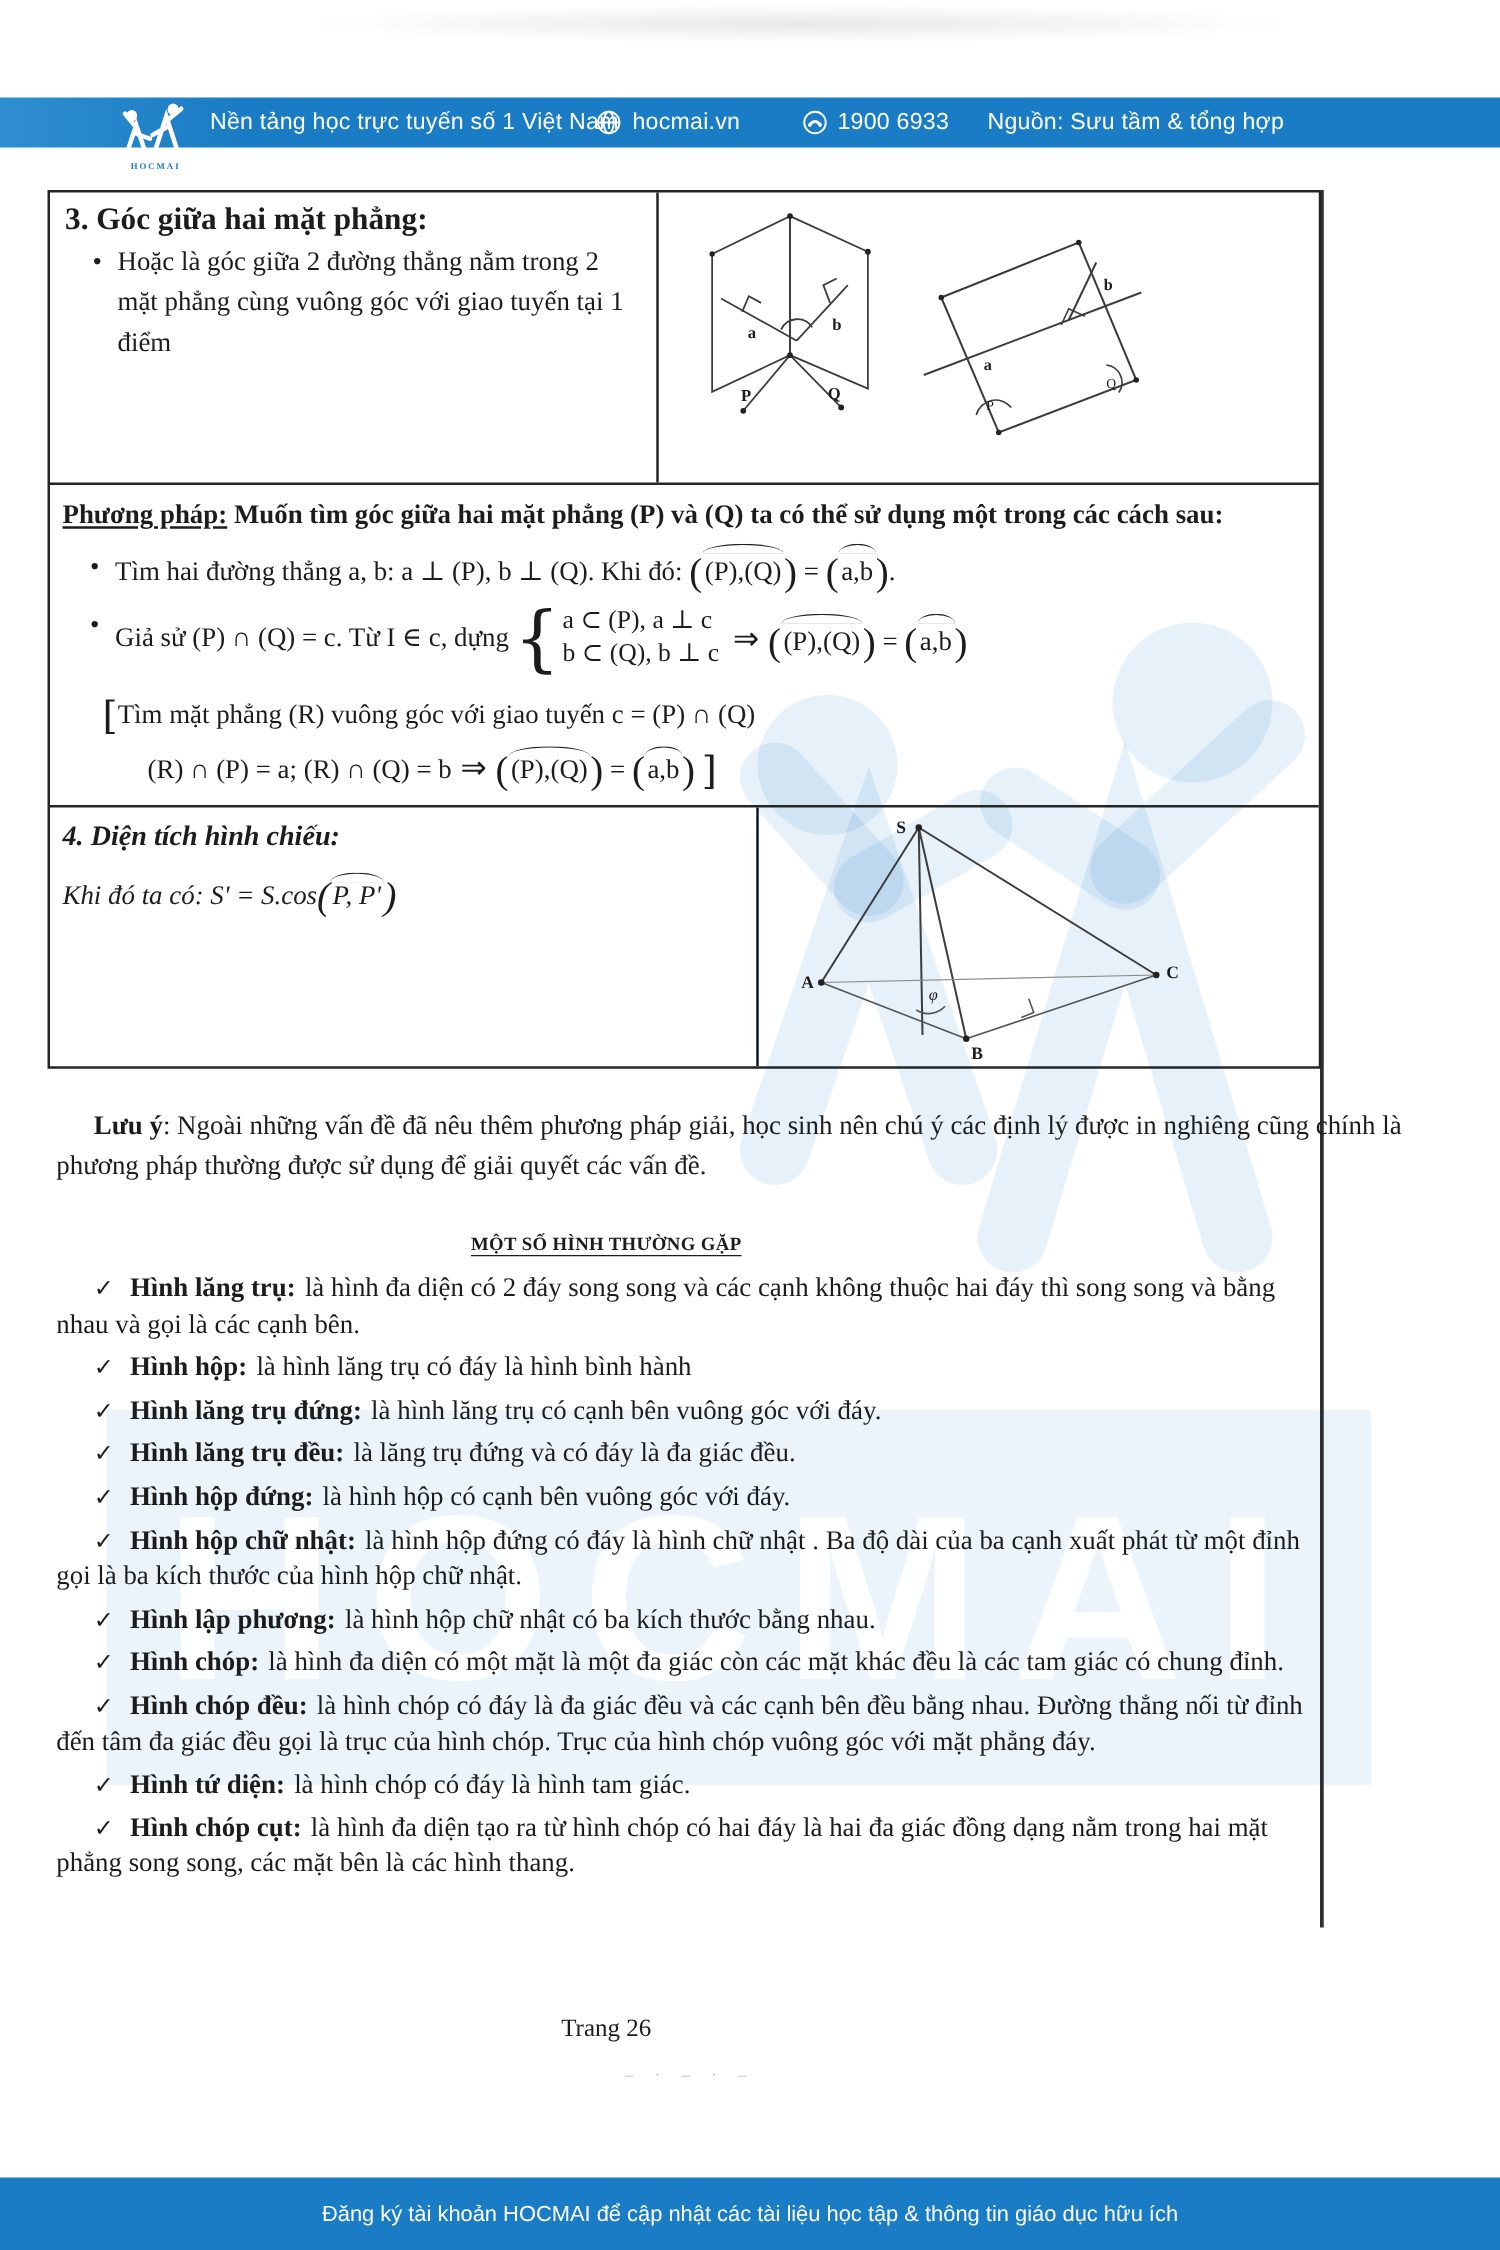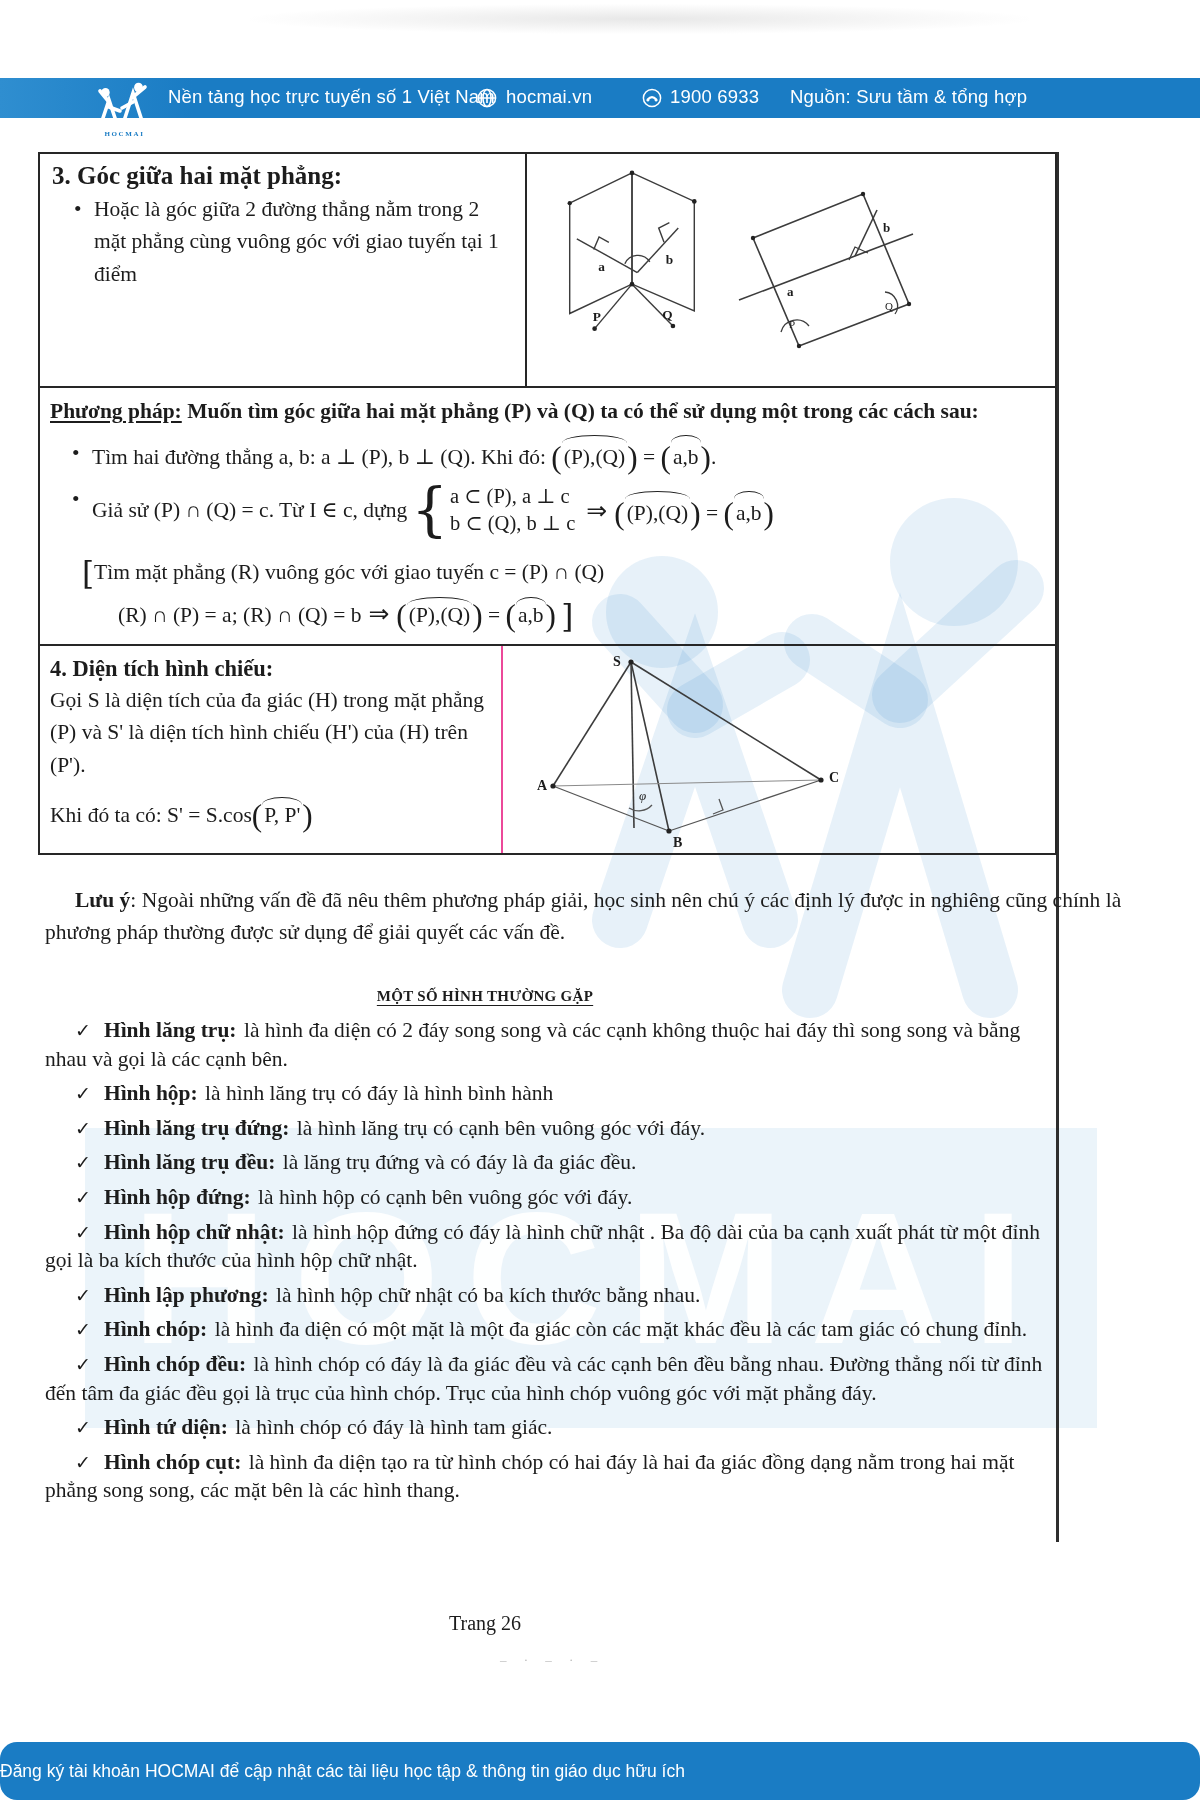--- a/index.html
+++ b/index.html
@@ -4,40 +4,40 @@
 <style>
   html,body{margin:0;padding:0;}
   body{width:1200px;height:1800px;position:relative;background:#fff;overflow:hidden;
        font-family:"Liberation Serif","DejaVu Serif",serif;color:#1c1c1c;}
   .abs{position:absolute;}
   
   .topbar{left:0;top:78px;width:1200px;height:40px;background:linear-gradient(90deg,#2f8ed0,#1a7cc4 16%);
           font-family:"Liberation Sans","DejaVu Sans",sans-serif;color:#fff;z-index:3;}
   .topbar .titem{position:absolute;top:8px;font-size:18.5px;font-weight:500;letter-spacing:.2px;white-space:nowrap;}
   .botbar{left:0;top:1742px;width:1200px;height:58px;background:#1a7cc4;display:flex;align-items:center;
-          justify-content:flex-start;font-family:"Liberation Sans","DejaVu Sans",sans-serif;
-          color:#fff;font-size:17.5px;z-index:3;border-radius:17px;}
+          justify-content:center;font-family:"Liberation Sans","DejaVu Sans",sans-serif;
+          color:#fff;font-size:17.5px;z-index:3;}
   .logo{left:92px;top:80px;width:66px;height:60px;z-index:4;}
   
   .smudge{left:250px;top:4px;width:780px;height:30px;border-radius:18px;
           background:radial-gradient(ellipse at center,rgba(110,110,110,.16),rgba(255,255,255,0) 72%);}
   .rightline{left:1056px;top:152px;width:2.5px;height:1390px;background:#2e2e2e;z-index:1;}
   .wm{z-index:0;pointer-events:none;}
   .wmband{left:85px;top:1128px;width:1012px;height:300px;background:rgba(24,122,196,.085);
           display:flex;align-items:center;justify-content:center;overflow:hidden;}
   .wmband span{font-family:"Liberation Sans","DejaVu Sans",sans-serif;font-weight:bold;
                font-size:188px;letter-spacing:26px;color:rgba(255,255,255,.93);white-space:nowrap;}
   
   .ctable{left:38px;top:152px;width:1015px;border:2.5px solid #262626;z-index:2;background:transparent;}
   .rowA{height:232px;display:flex;}
   .rowA .lc{width:487px;border-right:2px solid #262626;padding:6px 14px 0 10px;box-sizing:border-box;}
   .rowA .rc{flex:1;position:relative;}
   .rowB{height:258px;border-top:2px solid #262626;padding:8px 16px 0 10px;box-sizing:border-box;}
   .rowC{height:207px;border-top:2px solid #262626;display:flex;}
-  .rowC .lc{width:463px;border-right:2px solid #ec4899;padding:10px 14px 0 10px;box-sizing:border-box;}
+  .rowC .lc{width:567px;border-right:2px solid #0f172a;padding:10px 14px 0 10px;box-sizing:border-box;font-style:italic;}
   .rowC .rc{flex:1;position:relative;}
   .h3t{font-size:25px;font-weight:bold;margin:2px 0 3px 2px;}
   ul.blts{margin:0 0 0 28px;padding:0;list-style:none;}
   ul.blts li{font-size:21.5px;line-height:1.5;position:relative;padding-left:16px;margin-bottom:5px;}
   ul.blts li::before{content:"•";position:absolute;left:-4px;}
   .mhead{font-size:21.5px;font-weight:bold;line-height:1.45;}
   .ul{text-decoration:underline;text-underline-offset:3px;}
   ul.mblts{margin:8px 0 16px 26px;padding:0;list-style:none;}
   ul.mblts li{font-size:21.5px;position:relative;padding-left:16px;margin-bottom:8px;line-height:1.5;}
   ul.mblts li::before{content:"•";position:absolute;left:-4px;top:2px;}
@@ -218,21 +218,20 @@
       </div>
       <div class="l2">
         <span>(R) ∩ (P) = a; (R) ∩ (Q) = b</span><span class="arr">⇒</span><span class="fx"><span class="bp">(</span><span class="oa"><span>(P),(Q)</span></span><span class="bp">)</span><span> = </span><span class="bp">(</span><span class="oa"><span>a,b</span></span><span class="bp">)</span></span>&nbsp;<span class="rbr">]</span>
       </div>
     </div>
   </div>
 
   <div class="rowC">
     <div class="lc">
       <div class="s4t">4. Diện tích hình chiếu:</div>
-      <div class="s4b">Gọi S là diện tích của đa giác (H) trong mặt phẳng (P) và S' là diện tích hình chiếu (H') của (H) trên (P').</div>
       <div class="s4f">
         <span>Khi đó ta có:  </span><span class="fx"><span>S' = S.cos</span><span class="bp">(</span><span class="oa"><span>P, P'</span></span><span class="bp">)</span></span>
       </div>
     </div>
     <div class="rc">
       <svg style="position:absolute;left:8px;top:2px;" width="330" viewBox="0 0 330 205">
         <g stroke="#3c3c3c" stroke-width="1.6" fill="none">
           <line x1="120" y1="14" x2="42" y2="138"></line>
           <line x1="120" y1="14" x2="310" y2="132"></line>
           <line x1="120" y1="14" x2="158" y2="183"></line>

